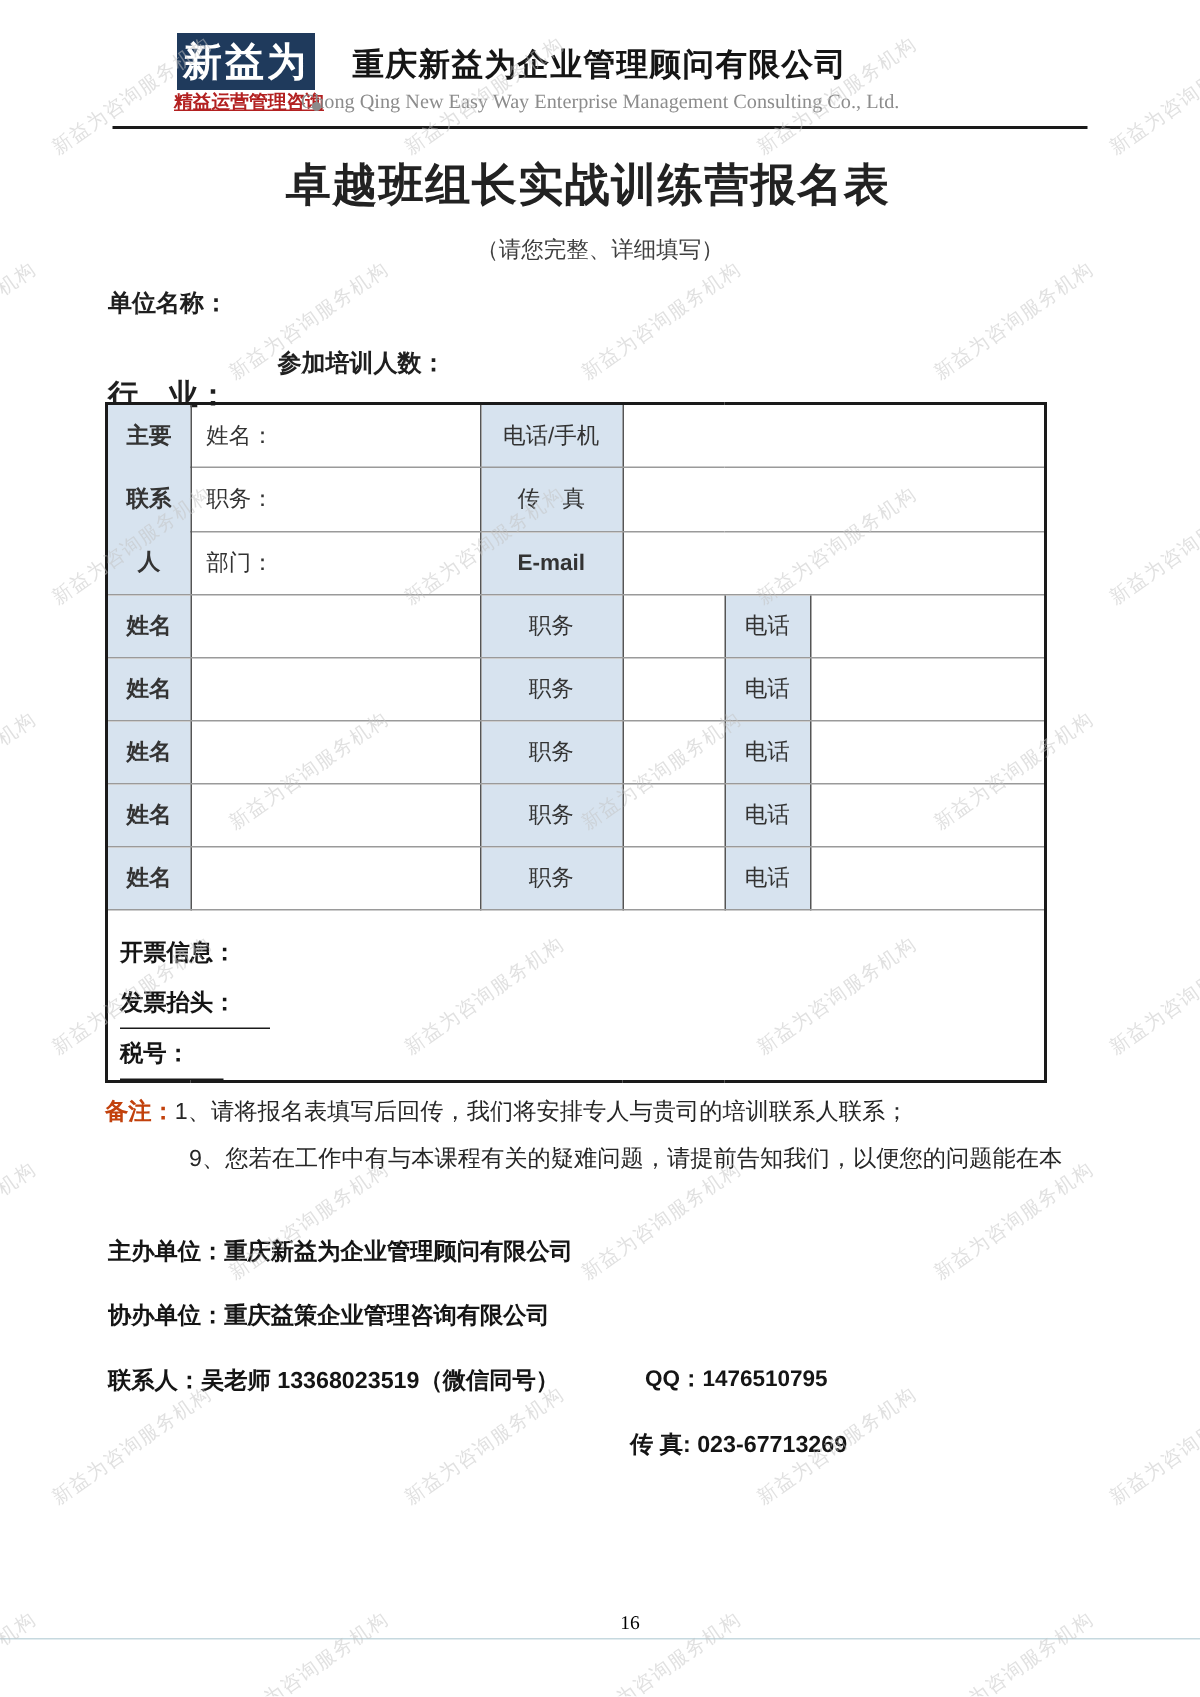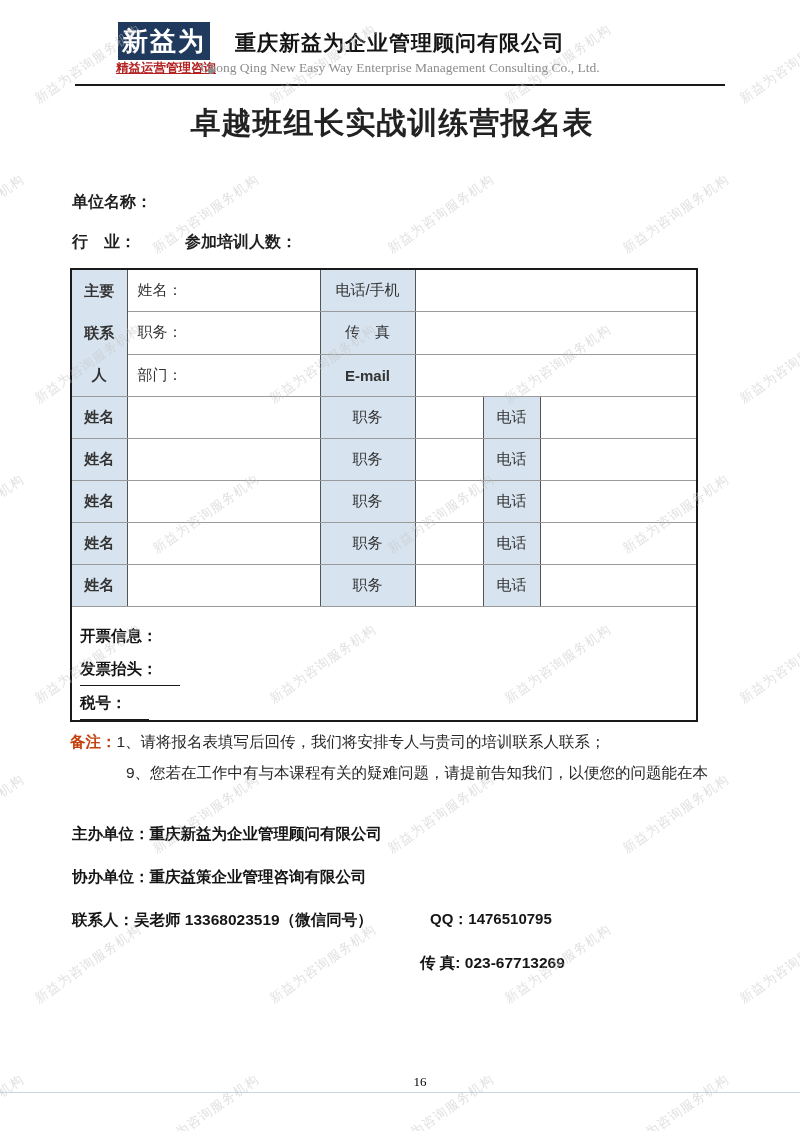--- a/index.html
+++ b/index.html
@@ -59,21 +59,21 @@
   
   .form-title{
     position:absolute;left:0;right:16px;top:103px;text-align:center;
     font-size:30px;font-weight:bold;color:#222;letter-spacing:1px;
   }
   .form-subtitle{
     position:absolute;left:0;right:0;top:157px;text-align:center;
     font-size:15px;color:#404040;
   }
   .unit-label{position:absolute;left:72px;top:192px;font-size:16px;font-weight:bold;}
-  .industry-label{position:absolute;left:72px;top:232px;font-size:16px;font-weight:bold;}
+  .industry-label{position:absolute;left:72px;top:250px;font-size:20px;font-weight:bold;}
   .participants-label{position:absolute;left:185px;top:232px;font-size:16px;font-weight:bold;}
   
   table.reg{
     position:absolute;left:70px;top:268px;width:628px;
     border-collapse:collapse;table-layout:fixed;
     border:2.5px solid var(--border-dark);
   }
   table.reg td{
     border-left:1.5px solid var(--border-inner-v);
     border-right:1.5px solid var(--border-inner-v);
@@ -150,20 +150,21 @@
   <div class="logo-box">
     <span>新益为</span>
   </div>
   <div class="logo-sub">精益运营管理咨询</div>
   <div class="logo-dot"></div>
   <div class="company-cn">重庆新益为企业管理顾问有限公司</div>
   <div class="company-en">Chong Qing New Easy Way Enterprise Management Consulting Co., Ltd.</div>
   <div class="header-rule"></div>
 
   <div class="form-title">卓越班组长实战训练营报名表</div>
+  <div class="form-subtitle">（请您完整、详细填写）</div>
 
   <div class="unit-label">单位名称：</div>
   <div class="industry-label">行　业：</div>
   <div class="participants-label">参加培训人数：</div>
 
   <table class="reg">
     <colgroup>
       <col style="width:56px">
         <col style="width:193px">
         <col style="width:95px">

